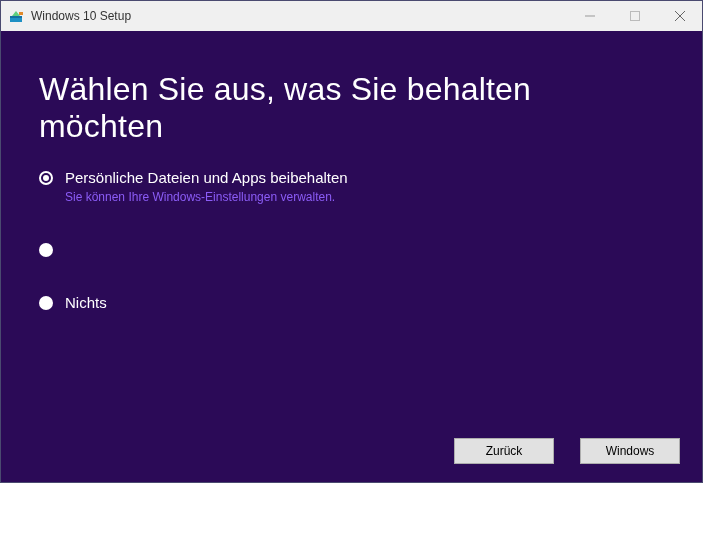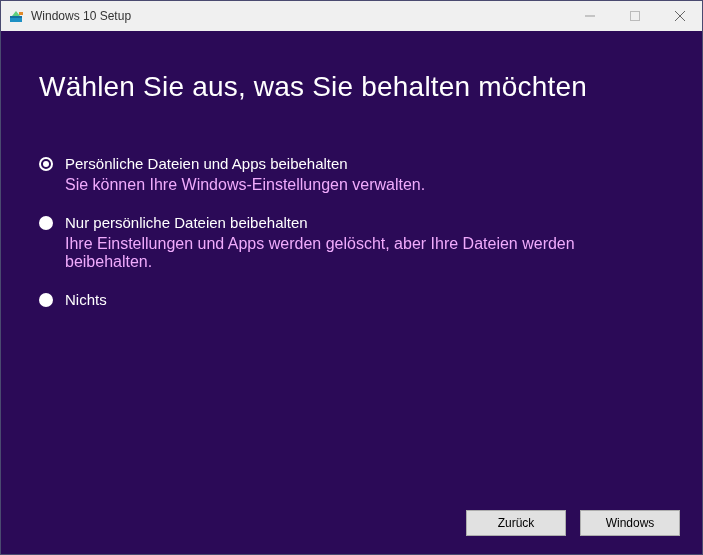--- a/index.html
+++ b/index.html
@@ -5,21 +5,21 @@
   * { box-sizing: border-box; margin: 0; padding: 0; }
   body {
     width: 703px;
     height: 555px;
     font-family: "Segoe UI", Tahoma, sans-serif;
     background: #fff;
     overflow: hidden;
   }
   .window {
     width: 703px;
-    height: 555px;
+    height: 483px;
     border: 1px solid #4a4a70;
     background: #fff;
     display: flex;
     flex-direction: column;
   }
   .titlebar {
     height: 30px;
     background: #f0f0f0;
     display: flex;
     align-items: center;
@@ -51,26 +51,26 @@
   .content {
     flex: 1 1 auto;
     background: #2b0a57;
     color: #fff;
     padding: 40px 38px 20px 38px;
     display: flex;
     flex-direction: column;
     position: relative;
   }
   .heading {
-    font-size: 28px;
+    font-size: 32px;
     font-weight: 400;
-    margin-bottom: 52px;
+    margin-bottom: 24px;
     letter-spacing: 0.2px;
   }
-  .options { display: flex; flex-direction: column; gap: 20px; }
+  .options { display: flex; flex-direction: column; gap: 37px; }
   .option {
     display: flex;
     align-items: flex-start;
     gap: 12px;
     cursor: pointer;
   }
   .radio {
     flex: 0 0 auto;
     width: 14px;
     height: 14px;
@@ -87,30 +87,30 @@
     background: #fff;
     border-radius: 50%;
   }
   .radio.filled { background: #fff; }
   .option-text { display: flex; flex-direction: column; }
   .option-label {
     font-size: 15px;
     color: #fff;
   }
   .option-desc {
-    font-size: 16px;
-    color: #f0abfc;
+    font-size: 12px;
+    color: #8b5cf6;
     margin-top: 4px;
   }
   .footer {
     position: absolute;
     right: 22px;
     bottom: 18px;
     display: flex;
-    gap: 14px;
+    gap: 26px;
   }
   .btn {
     min-width: 100px;
     height: 26px;
     background: #e1e1e1;
     border: 1px solid #adadad;
     color: #000;
     font-size: 12px;
     display: flex;
     align-items: center;
@@ -159,24 +159,20 @@
       <div class="option">
         <span class="radio selected"></span>
         <div class="option-text">
           <span class="option-label">Persönliche Dateien und Apps beibehalten</span>
           <span class="option-desc">Sie können Ihre Windows-Einstellungen verwalten.</span>
         </div>
       </div>
 
       <div class="option">
         <span class="radio filled"></span>
-        <div class="option-text">
-          <span class="option-label">Nur persönliche Dateien beibehalten</span>
-          <span class="option-desc">Ihre Einstellungen und Apps werden gelöscht, aber Ihre Dateien werden beibehalten.</span>
-        </div>
       </div>
 
       <div class="option">
         <span class="radio filled"></span>
         <div class="option-text">
           <span class="option-label">Nichts</span>
         </div>
       </div>
 
     </div>

